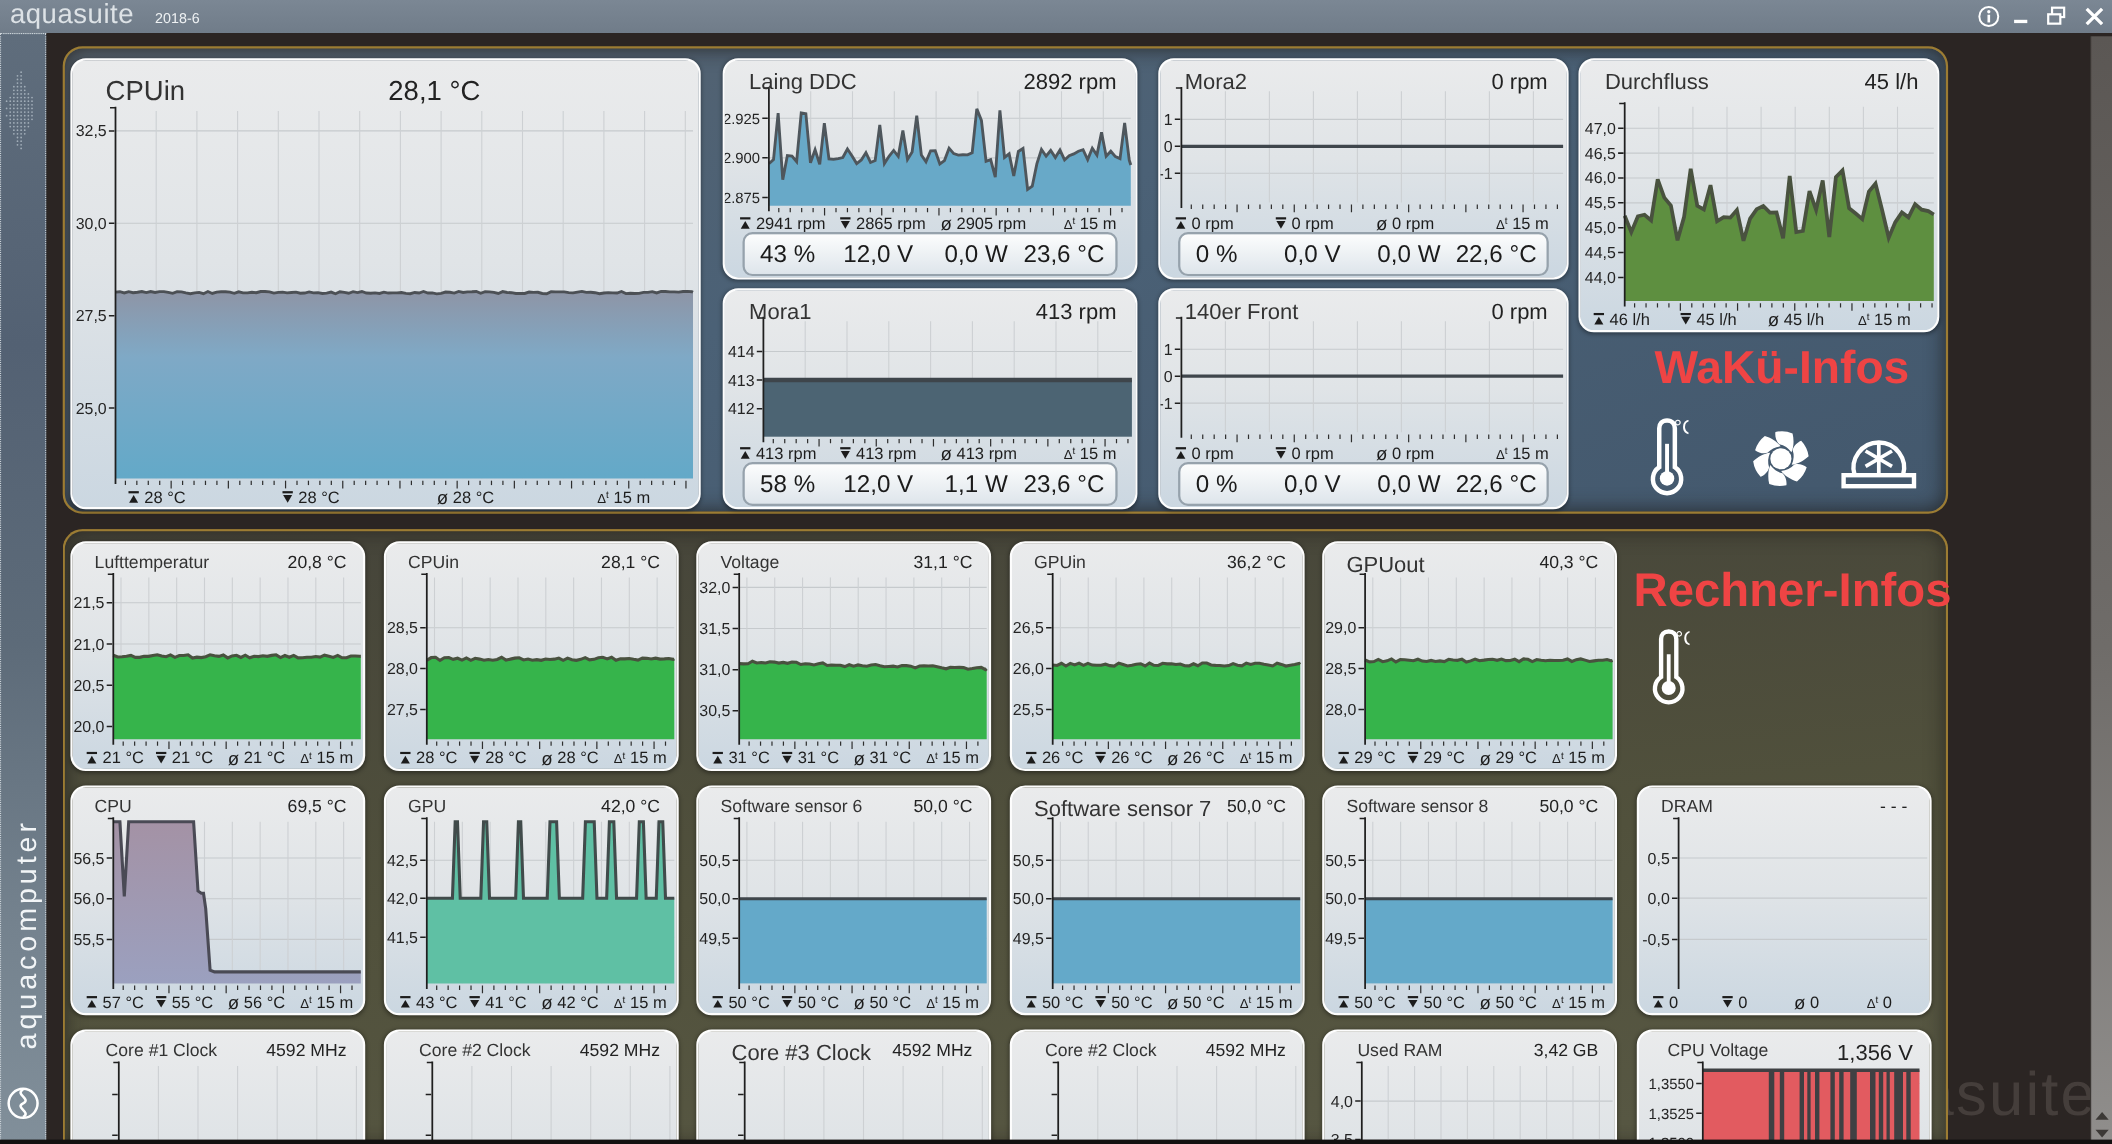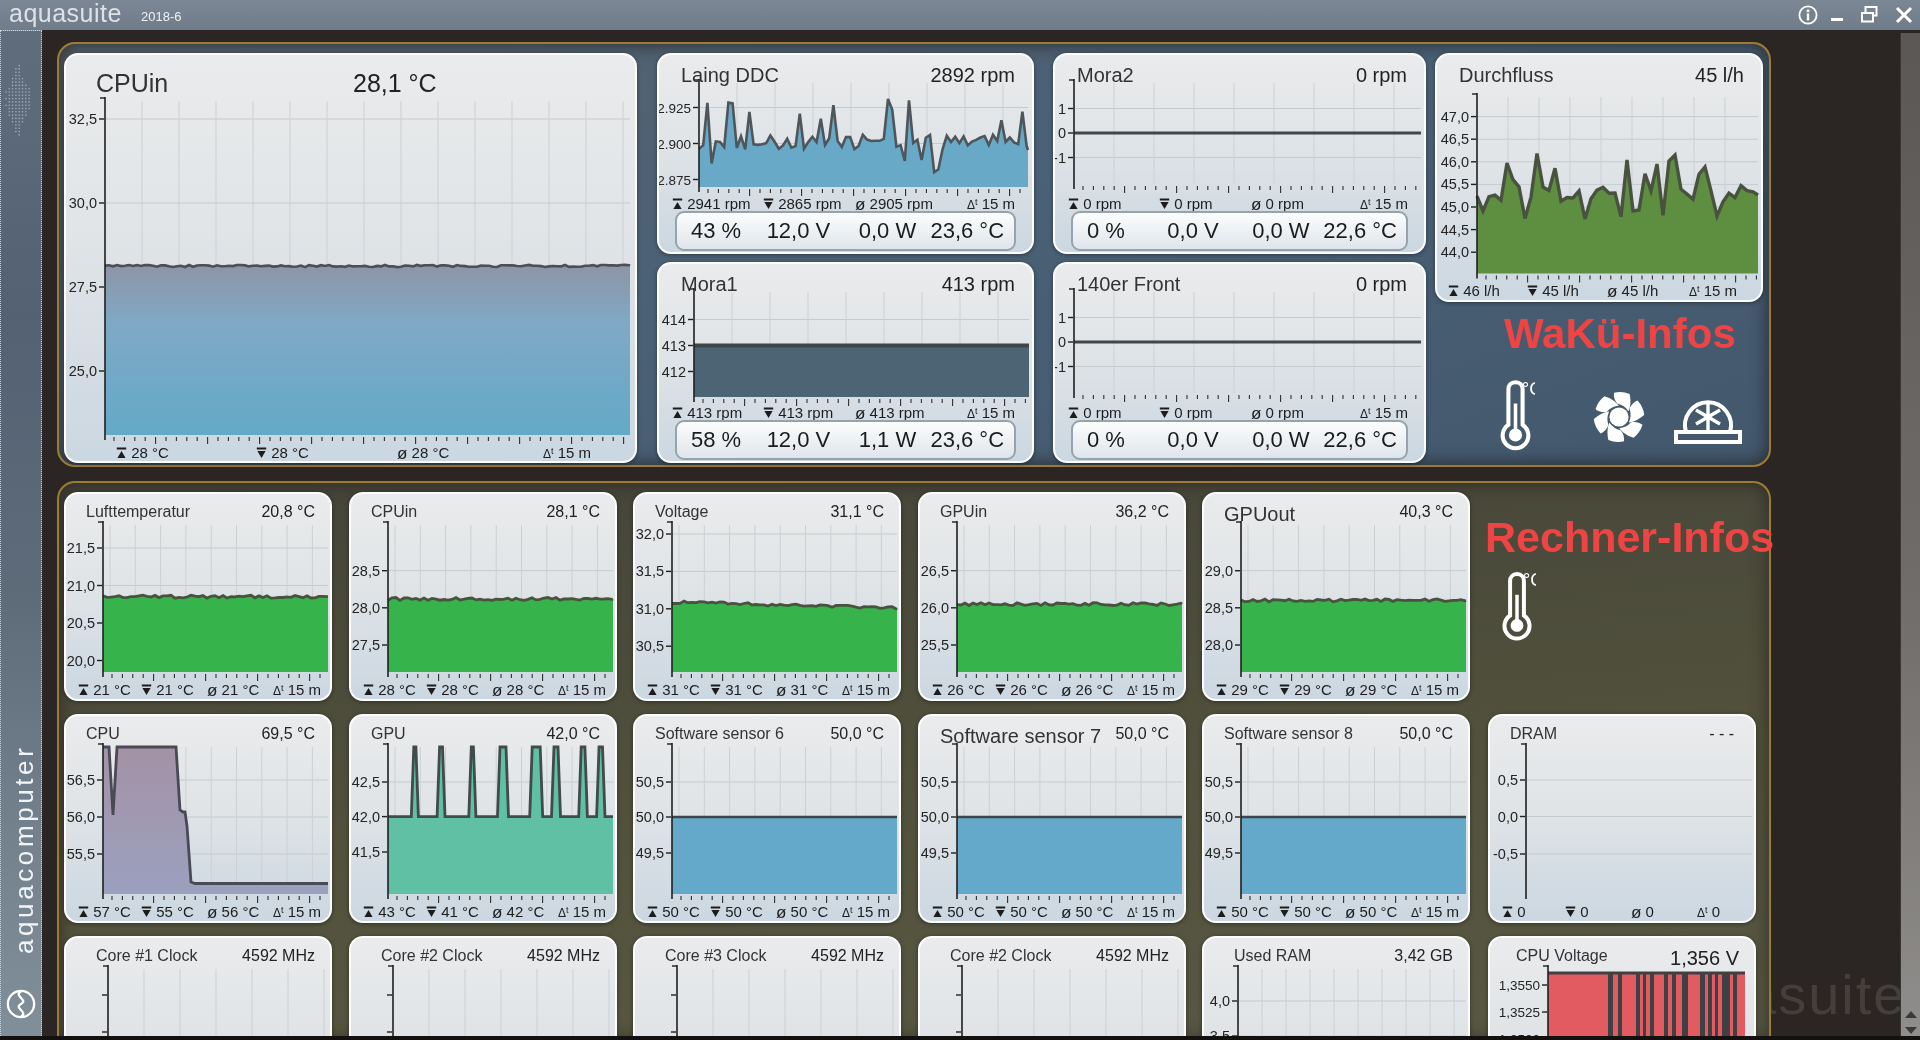--- a/index.html
+++ b/index.html
@@ -1399,21 +1399,21 @@
       <line x1="175.8" y1="180.0" x2="175.8" y2="184.0" stroke="#2e2e2e" stroke-width="1.1"></line>
       <line x1="186.2" y1="180.0" x2="186.2" y2="184.0" stroke="#2e2e2e" stroke-width="1.1"></line>
       <line x1="196.6" y1="180.0" x2="196.6" y2="187.0" stroke="#2e2e2e" stroke-width="1.1"></line>
       <line x1="207.0" y1="180.0" x2="207.0" y2="184.0" stroke="#2e2e2e" stroke-width="1.1"></line>
       <line x1="217.4" y1="180.0" x2="217.4" y2="184.0" stroke="#2e2e2e" stroke-width="1.1"></line>
       <line x1="227.8" y1="180.0" x2="227.8" y2="184.0" stroke="#2e2e2e" stroke-width="1.1"></line>
       <line x1="238.2" y1="180.0" x2="238.2" y2="184.0" stroke="#2e2e2e" stroke-width="1.1"></line>
       <line x1="248.6" y1="180.0" x2="248.6" y2="187.0" stroke="#2e2e2e" stroke-width="1.1"></line>
       <line x1="259.0" y1="180.0" x2="259.0" y2="184.0" stroke="#2e2e2e" stroke-width="1.1"></line>
     </svg>
-    <div style="position:absolute;left:30px;top:9px;font-size:16px;color:#333;white-space:nowrap">Core #3 Clock</div>
+    <div style="position:absolute;left:30px;top:9px;font-size:20px;color:#333;white-space:nowrap">Core #3 Clock</div>
     <div style="position:absolute;right:15px;top:9px;font-size:16px;color:#222;white-space:nowrap">4592 MHz</div>
   </div>
 <div class="panel" style="left:918px;top:936px;width:268px;height:209px">
     <svg style="position:absolute;left:0;top:0" width="268" height="209" viewBox="0 0 268 209">
       <line x1="78.0" y1="31.0" x2="78.0" y2="178.0" stroke="#cdd0d3" stroke-width="1"></line>
       <line x1="114.0" y1="31.0" x2="114.0" y2="178.0" stroke="#cdd0d3" stroke-width="1"></line>
       <line x1="150.0" y1="31.0" x2="150.0" y2="178.0" stroke="#cdd0d3" stroke-width="1"></line>
       <line x1="186.0" y1="31.0" x2="186.0" y2="178.0" stroke="#cdd0d3" stroke-width="1"></line>
       <line x1="222.0" y1="31.0" x2="222.0" y2="178.0" stroke="#cdd0d3" stroke-width="1"></line>
       <line x1="258.0" y1="31.0" x2="258.0" y2="178.0" stroke="#cdd0d3" stroke-width="1"></line>

